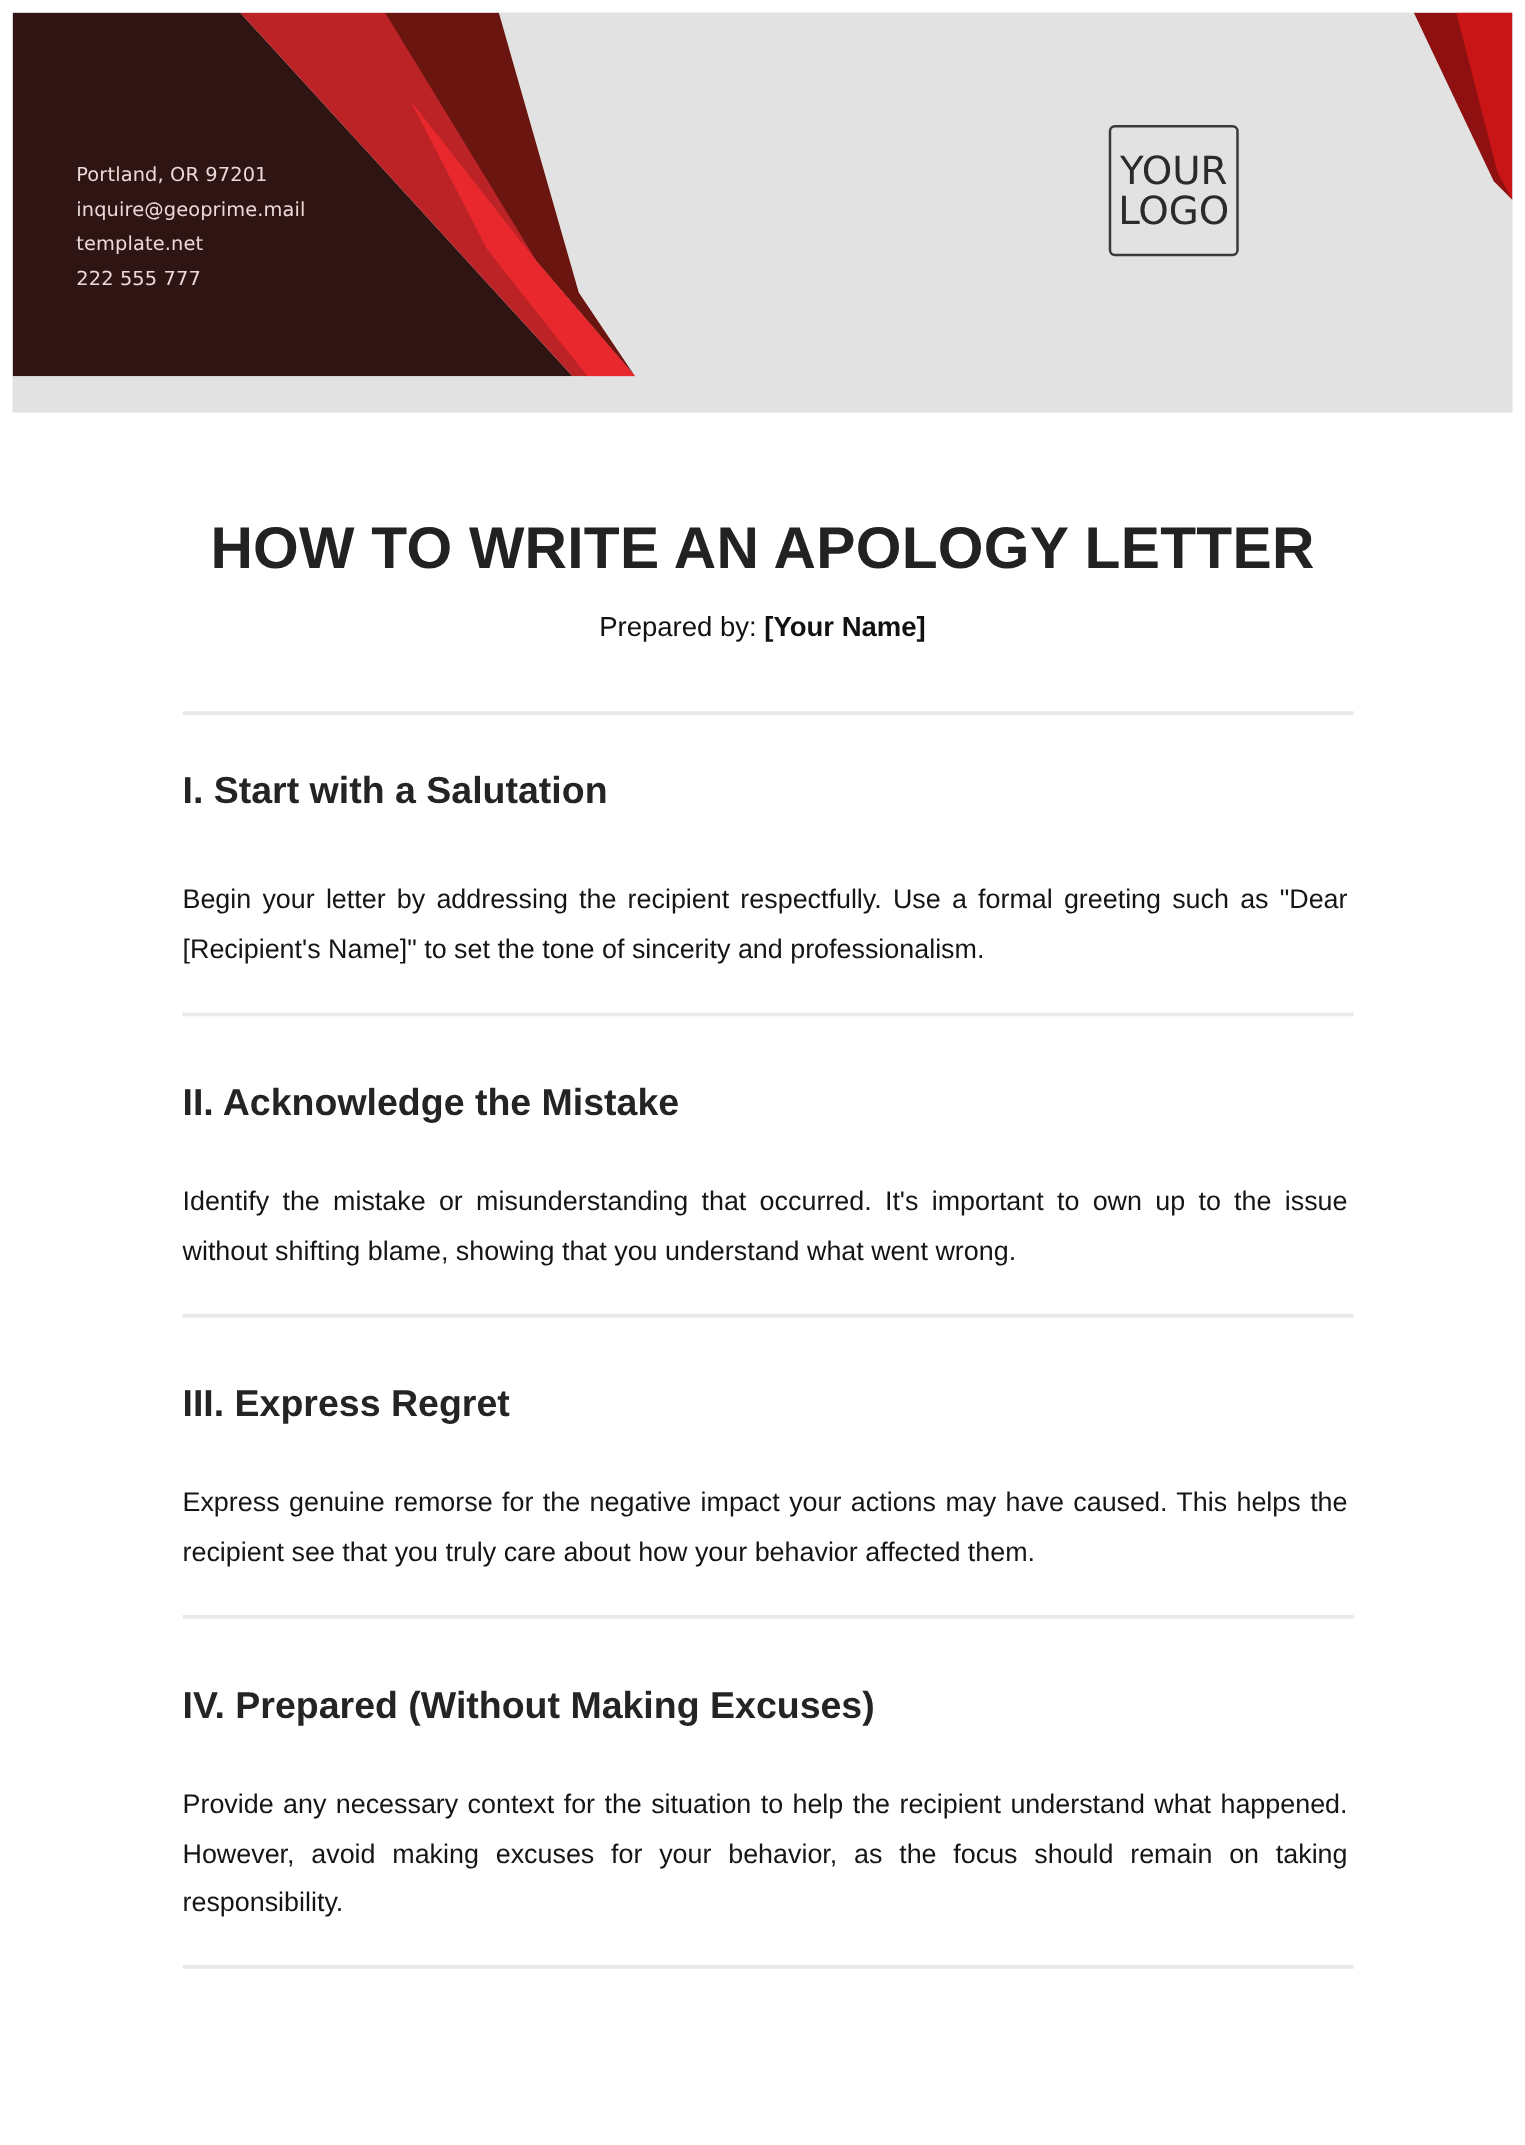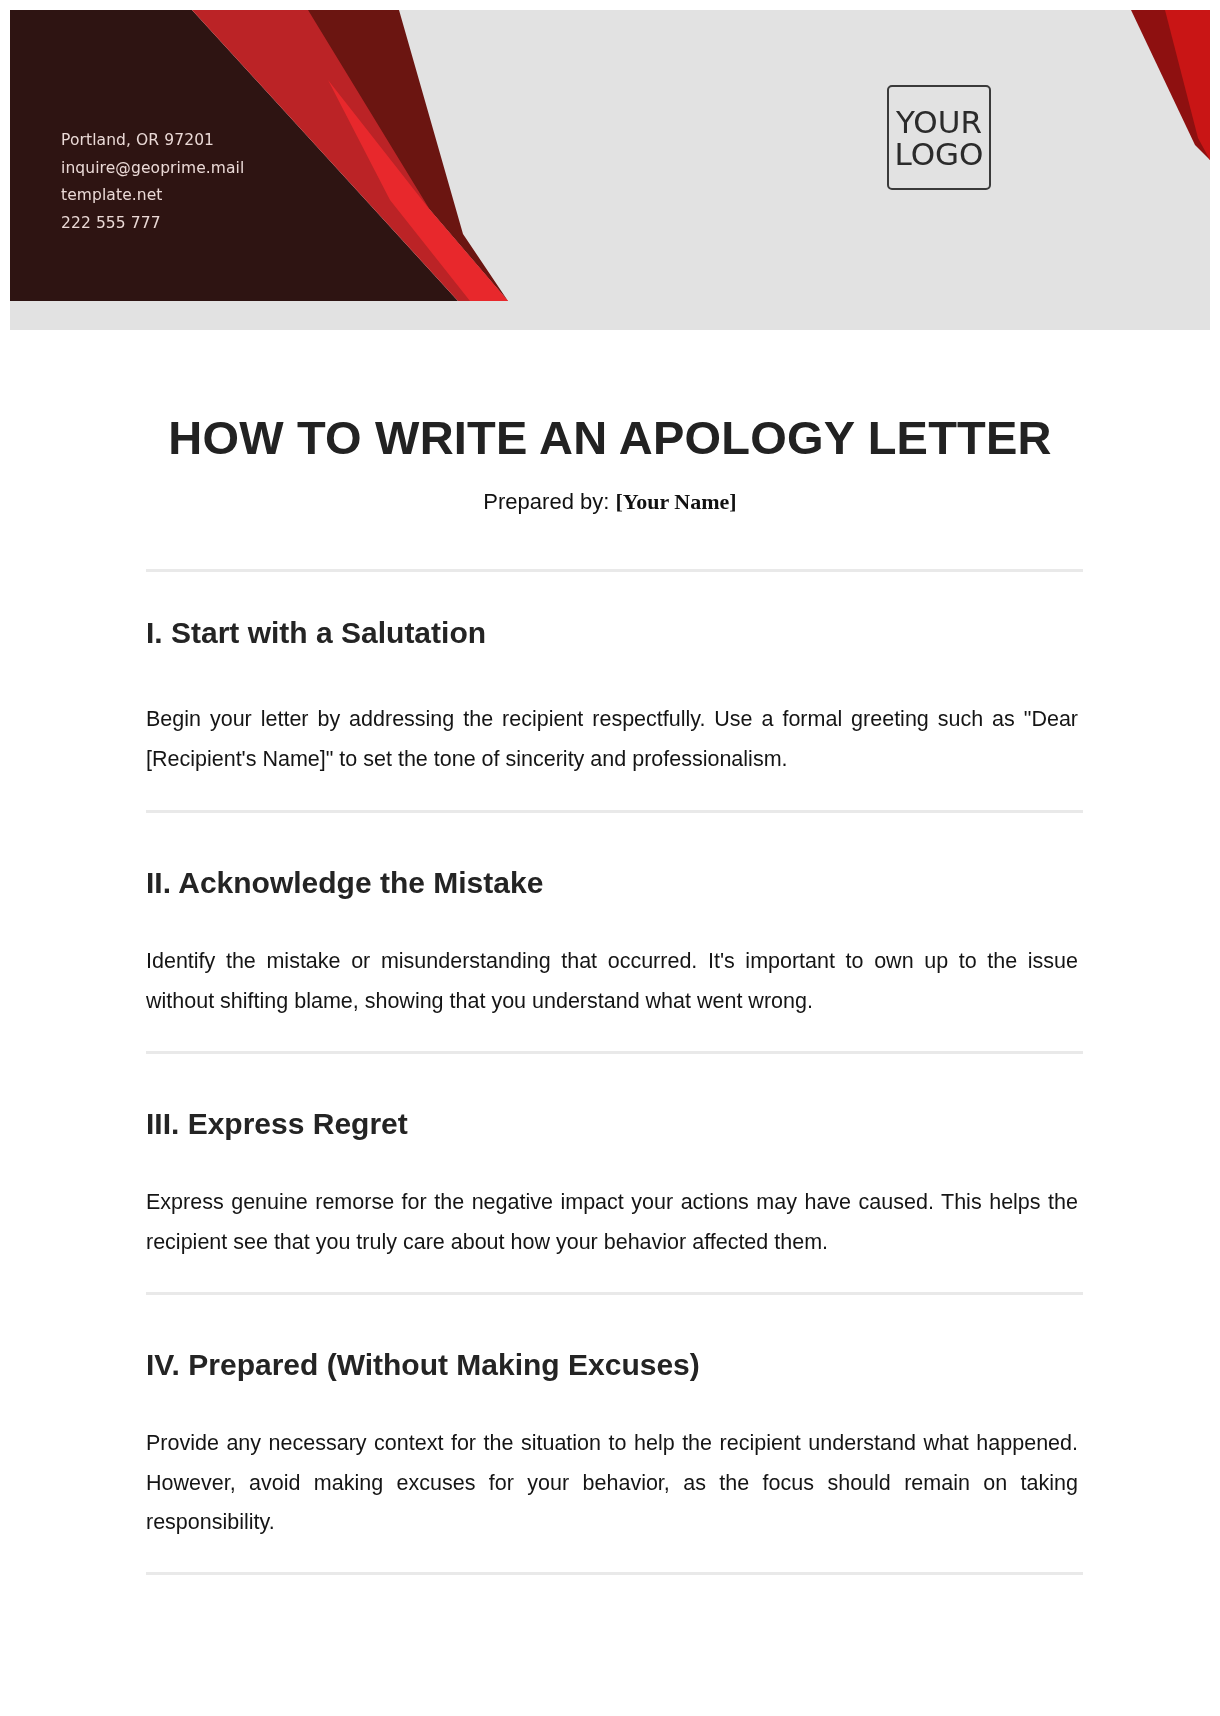--- a/index.html
+++ b/index.html
@@ -17,21 +17,21 @@
     .logo { position: absolute; left: 887px; top: 99px; width: 104px; height: 105px;
             border: 2px solid #3a3a3a; border-radius: 5px; box-sizing: border-box;
             display: flex; flex-direction: column; justify-content: center; align-items: center; }
     .logo span { font-family: "DejaVu Sans", sans-serif; font-size: 31px; line-height: 32px;
                  color: #2b2b2b; letter-spacing: 0px; }
 
     .title { position: absolute; left: 0; width: 1220px; top: 410px; text-align: center;
              font-size: 47px; font-weight: bold; color: #222222; letter-spacing: 0.2px; }
     .prepared { position: absolute; left: 0; width: 1220px; top: 489px; text-align: center;
                 font-size: 22px; color: #111111; }
-    .prepared b { font-weight: bold; font-family: Liberation Serif, serif; }
+    .prepared b { font-weight: bold; }
 
     .divider { position: absolute; left: 146px; width: 937px; height: 3px; background: #e9e9e9; }
 
     .section-heading { position: absolute; left: 146px; font-size: 30px; font-weight: bold;
                        color: #242424; }
     .section-body { position: absolute; left: 146px; width: 932px; font-size: 21.5px;
                     line-height: 39.5px; color: #151515; text-align: justify; margin-top: 16px; }
   </style>
 </head>
 <body>
@@ -51,21 +51,21 @@
     <polygon points="1155,0 1200,0 1200,150 1188,128" fill="#c91515"></polygon>
   </svg>
 
   <div class="contact">
     <div>Portland, OR 97201</div>
     <div>inquire@geoprime.mail</div>
     <div>template.net</div>
     <div>222 555 777</div>
   </div>
 
-  <div class="logo" style="left:877px; top:75px;">
+  <div class="logo" style="left:877px; top:90px;">
     <span>YOUR</span>
     <span>LOGO</span>
   </div>
 </div>
 
 <div class="title">HOW TO WRITE AN APOLOGY LETTER</div>
 <div class="prepared">
   <span>Prepared by:</span>
   <b>[Your Name]</b>
 </div>

